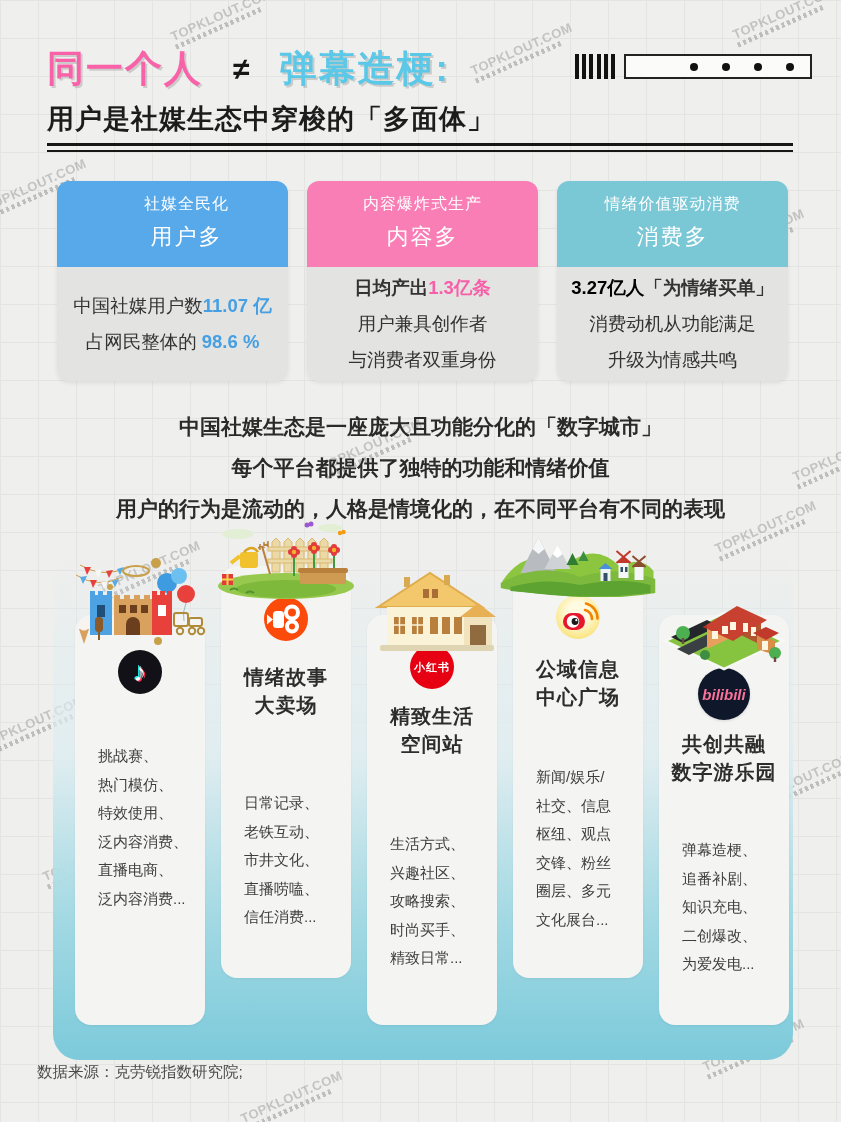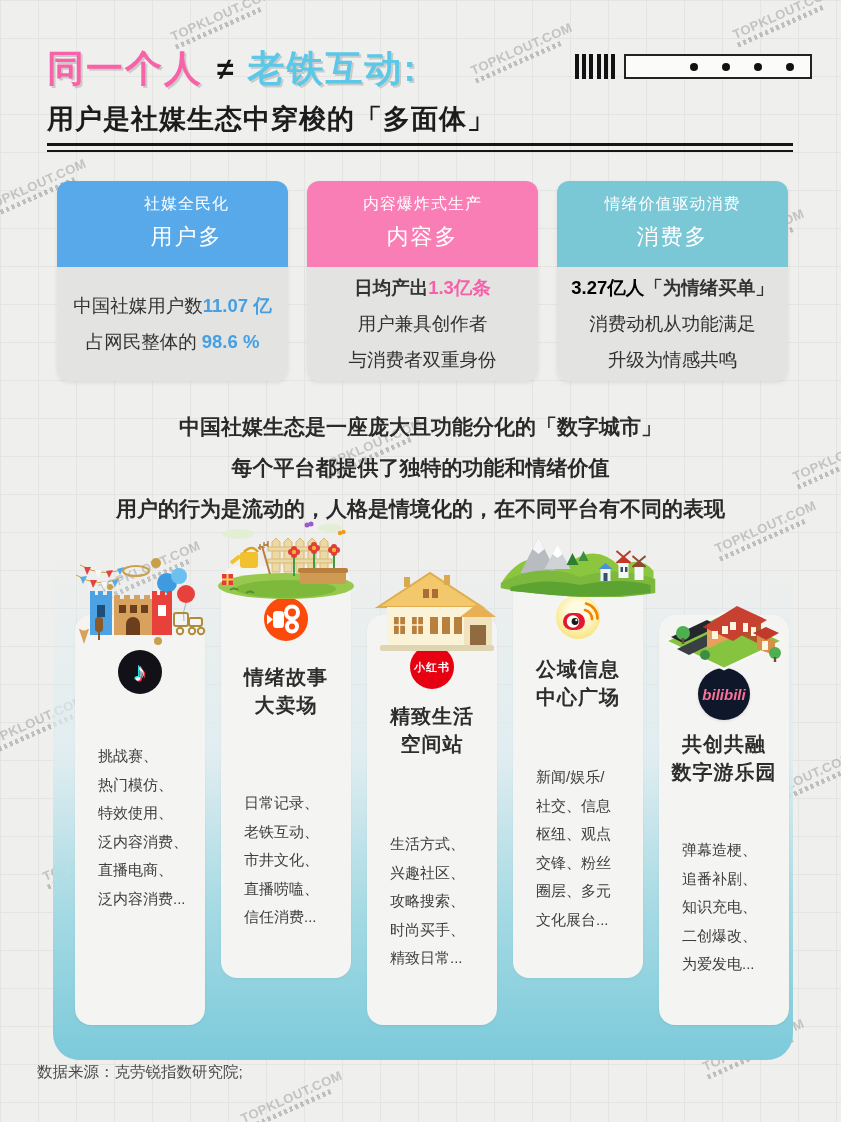--- a/index.html
+++ b/index.html
@@ -11,21 +11,21 @@
       linear-gradient(#e4e4e2 1px, transparent 1px),
       linear-gradient(90deg,#e4e4e2 1px, transparent 1px);
     background-size:38px 38px;
   }
   
   .wm{position:absolute;transform:rotate(-24deg);color:rgba(130,130,130,.40);
       font-size:13px;font-weight:bold;letter-spacing:.5px;line-height:13px;pointer-events:none;}
   .wm::after{content:"";display:block;margin-top:2px;height:5px;width:85%;
       background:repeating-linear-gradient(90deg,rgba(130,130,130,.45) 0 3px,transparent 3px 6px);}
   
-  .title-row{position:absolute;left:47px;top:44px;display:flex;align-items:center;gap:14px;}
+  .title-row{position:absolute;left:47px;top:44px;display:flex;align-items:center;gap:30px;}
   .t-pink{font-size:37px;font-weight:bold;letter-spacing:2px;text-shadow:2px 2px 0 rgba(0,0,0,.15);}
   .t-neq{font-size:30px;font-weight:bold;color:#161616;}
   .t-blue{font-size:37px;font-weight:bold;letter-spacing:2px;text-shadow:2px 2px 0 rgba(0,0,0,.15);}
   .subtitle{position:absolute;left:47px;top:101px;font-size:27px;font-weight:600;color:#1c1c1c;letter-spacing:1px;}
   .rule{position:absolute;left:47px;top:143px;width:746px;height:4px;
         border-top:3px solid #161616;border-bottom:2px solid #161616;}
   .barcode{position:absolute;left:575px;top:54px;width:43px;height:25px;
         background:repeating-linear-gradient(90deg,#111 0 4px,transparent 4px 7.2px);}
   .dotsbox{position:absolute;left:624px;top:54px;width:168px;height:21px;border:2px solid #222;
         background:#fbfbfa;display:flex;align-items:center;justify-content:flex-end;gap:24px;padding-right:16px;}
@@ -87,21 +87,21 @@
   <div class="wm" style="left:-20px;top:715px"><span>TOPKLOUT.COM</span></div>
   <div class="wm" style="left:40px;top:848px"><span>TOPKLOUT.COM</span></div>
   <div class="wm" style="left:748px;top:772px"><span>TOPKLOUT.COM</span></div>
   <div class="wm" style="left:700px;top:1038px"><span>TOPKLOUT.COM</span></div>
   <div class="wm" style="left:238px;top:1090px"><span>TOPKLOUT.COM</span></div>
   <div class="wm" style="left:790px;top:448px"><span>TOPKLOUT.COM</span></div>
 
   <div class="title-row">
     <span class="t-pink" style="color: rgb(249, 97, 168);">同一个人</span>
     <span class="t-neq">≠</span>
-    <span class="t-blue" style="color: rgb(91, 200, 232);">老铁互动:</span>
+    <span class="t-blue" style="color: rgb(91, 200, 232);">弹幕造梗:</span>
   </div>
   <div class="barcode"></div>
   <div class="dotsbox">
       <i></i>
       <i></i>
       <i></i>
       <i></i>
     </div>
   <div class="subtitle">用户是社媒生态中穿梭的「多面体」</div>
   <div class="rule"></div>

